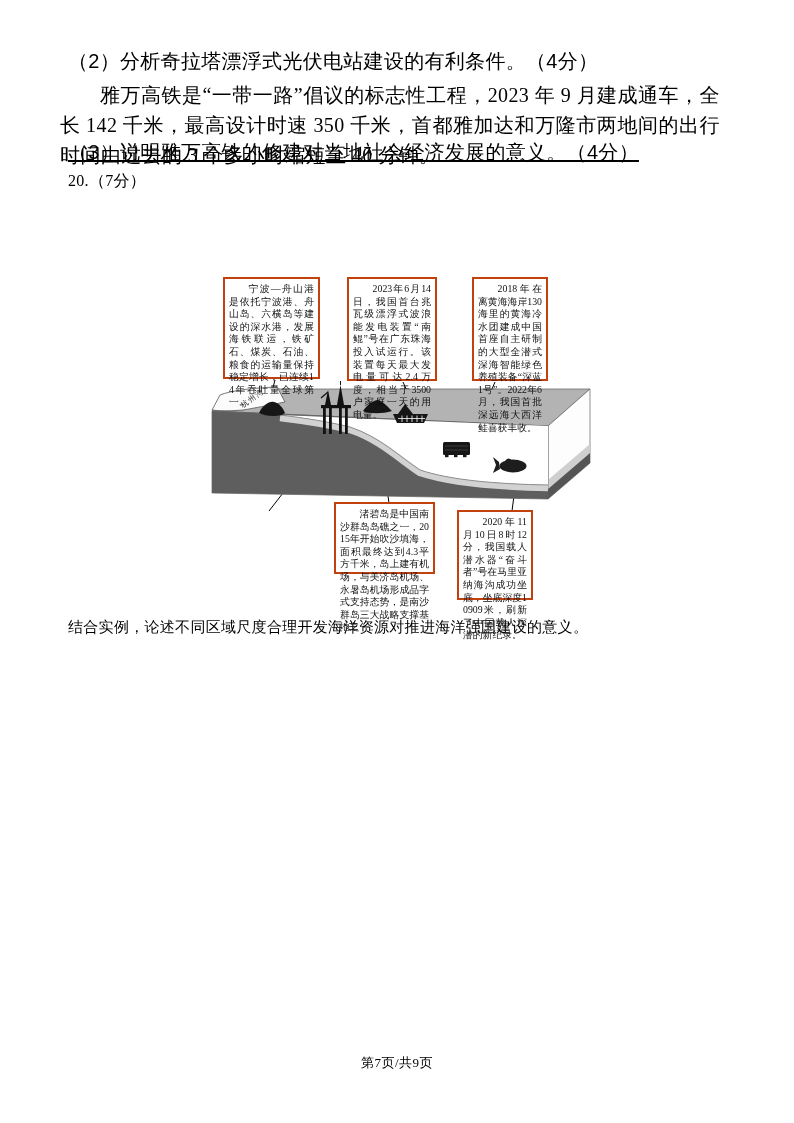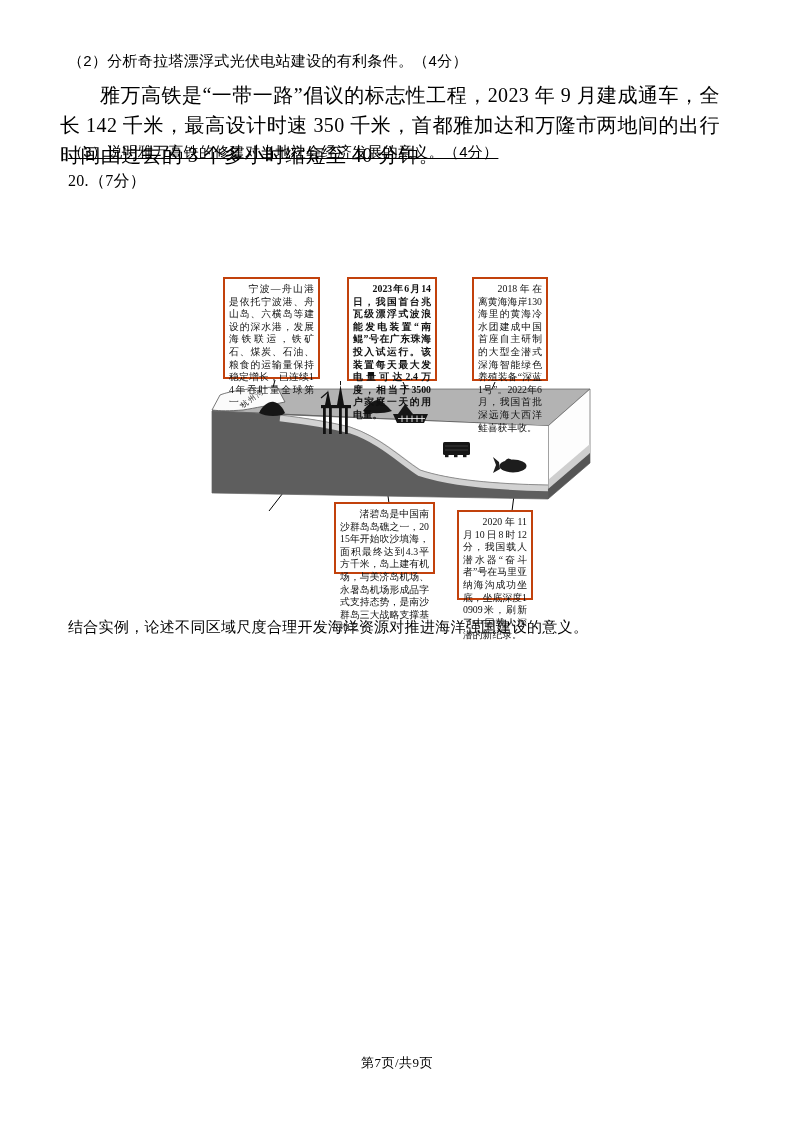--- a/index.html
+++ b/index.html
@@ -9,21 +9,21 @@
     margin:0 auto;
     background:#ffffff;
     font-family:"Liberation Serif","DejaVu Serif",serif;
     color:#000;
     overflow:hidden;
   }
   .abs{position:absolute;}
   .hei{font-family:"Liberation Sans","DejaVu Sans",sans-serif;}
   .qline{
     left:68px;width:662px;
-    font-size:15px;line-height:22px;
+    font-size:20px;line-height:22px;
     letter-spacing:0.3px;
   }
   .para{
     left:60px;width:660px;
     font-size:20px;
     text-align:justify;
     text-indent:2em;
     word-break:break-all;
     letter-spacing:0.4px;
   }
@@ -36,21 +36,21 @@
     background:#fff;
     border:2px solid #c2410c;
     padding:4px 4px;
     font-size:9.8px;line-height:12.6px;
     text-align:justify;text-indent:2em;
     word-break:break-all;
     color:#101010;
     box-sizing:border-box;
   }
   #card-0{left:28px;top:0;width:97px;height:102px;}
-  #card-1{left:152px;top:0;width:90px;height:104px;font-weight:bold;}
+  #card-1{left:152px;top:0;width:90px;height:104px;}
   #card-2{left:277px;top:0;width:76px;height:104px;}
   #card-3{left:19px;top:233px;width:105px;height:96px;}
   #card-4{left:139px;top:225px;width:101px;height:72px;}
   #card-5{left:262px;top:233px;width:76px;height:90px;}
   #footer{
     left:0;top:1054px;width:100%;
     text-align:center;
     font-size:13px;letter-spacing:0.5px;
   }
 </style>

